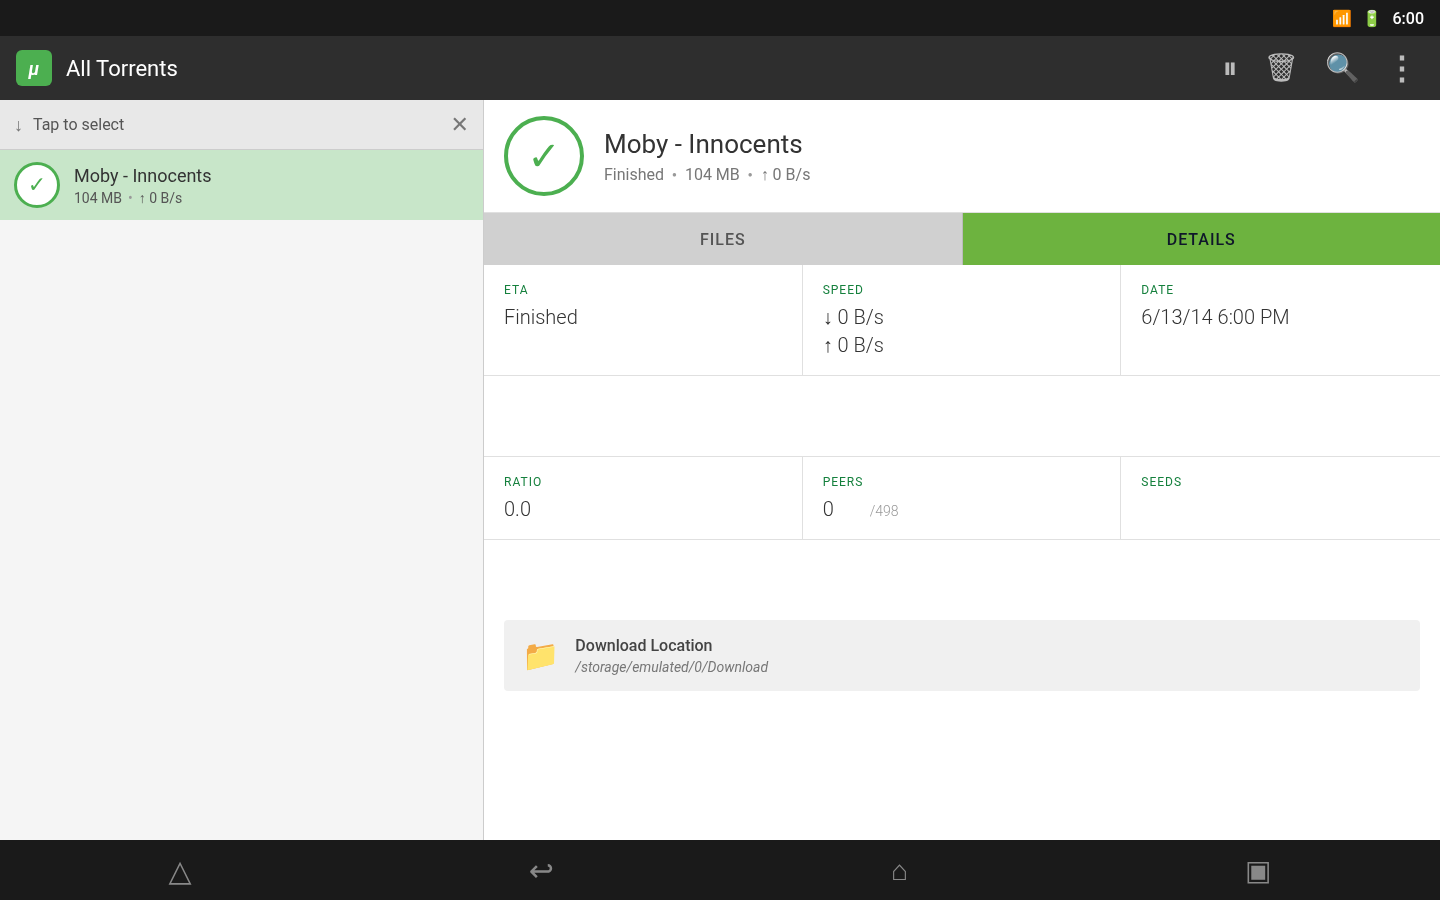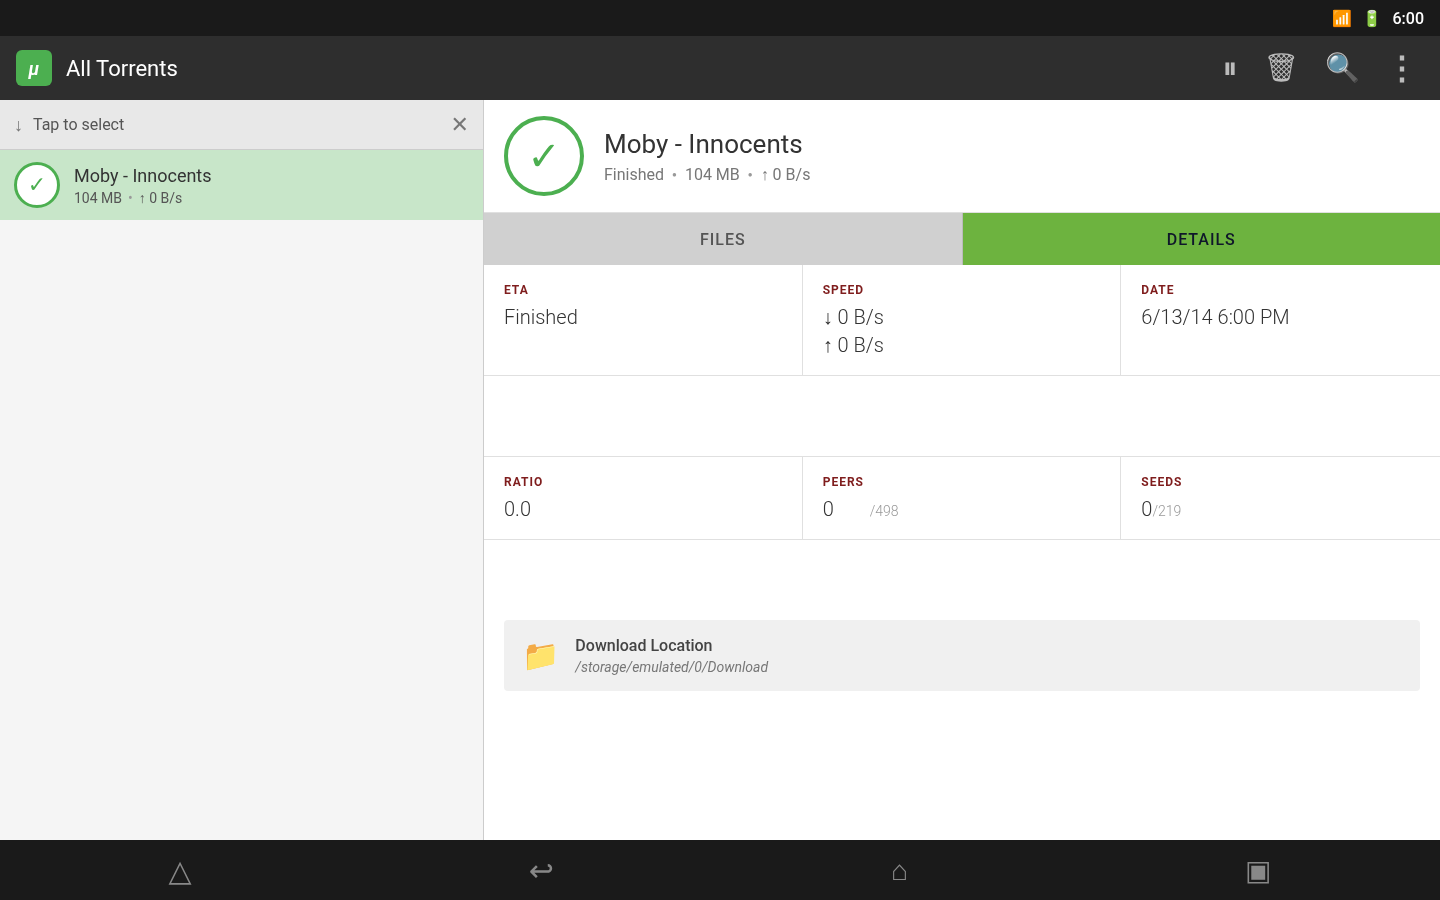--- a/index.html
+++ b/index.html
@@ -244,23 +244,23 @@
       grid-template-columns: 1fr 1fr 1fr;
       border-bottom: 1px solid #e0e0e0;
     }
     .detail-cell {
       padding: 18px 20px 18px 20px;
       border-right: 1px solid #e0e0e0;
     }
     .detail-cell:last-child { border-right: none; }
     .detail-label {
       font-size: 12px;
-      color: #7f1d1d;
+      color: #15803d;
       letter-spacing: 1px;
-      font-weight: 700;
+      font-weight: 400;
       margin-bottom: 8px;
       text-transform: uppercase;
     }
     .detail-value {
       font-size: 20px;
       color: #333;
       font-weight: 300;
     }
     .detail-value-secondary {
       font-size: 20px;
@@ -421,23 +421,20 @@
           <div class="detail-value">0.0</div>
         </div>
         <div class="detail-cell detail-cell-top">
           <div class="detail-label">PEERS</div>
           <div class="detail-value">
             <span>0</span><span style="font-size:14px; color:#999;padding-left:36px;">/498</span>
           </div>
         </div>
         <div class="detail-cell detail-cell-top">
           <div class="detail-label">SEEDS</div>
-          <div class="detail-value">
-            <span>0</span><span style="font-size:14px; color:#999;">/219</span>
-          </div>
         </div>
       </div>
 
       <div style="height: 60px;"></div>
 
       <div id="download-location">
         <div id="folder-icon-wrap">
           📁
         </div>
         <div id="dl-location-text">

